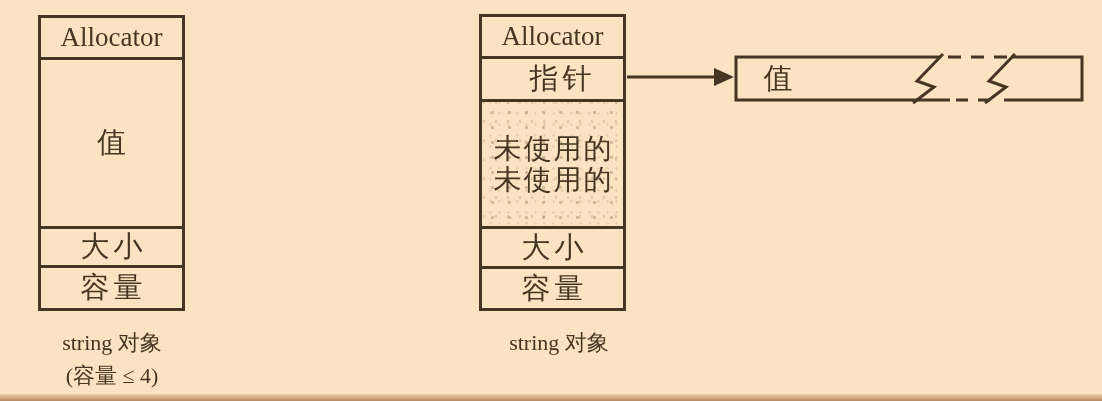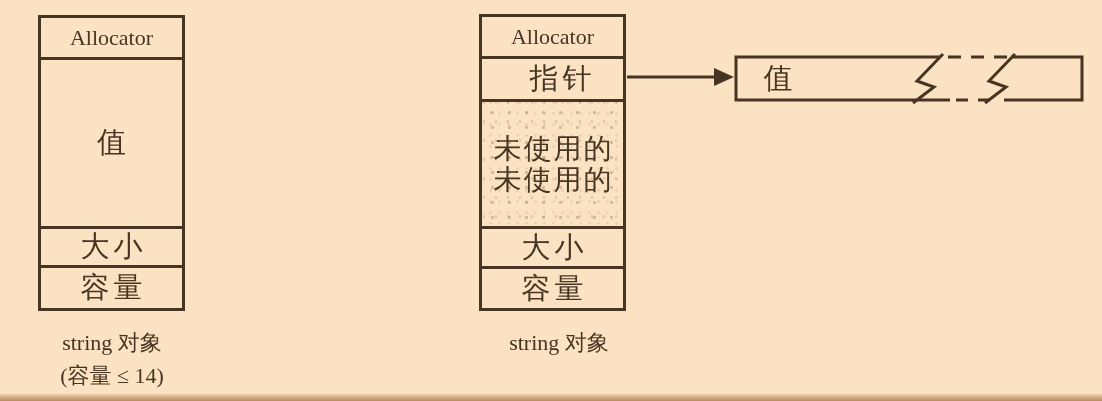--- a/index.html
+++ b/index.html
@@ -19,21 +19,21 @@
   }
   .cell{
     display:flex;align-items:center;justify-content:center;
     box-sizing:border-box;
     font-size:29px;
     letter-spacing:4px;
     text-indent:4px;
     color:var(--text,#463522);
   }
   .cell + .cell{ border-top:3px solid var(--line,#463522); }
-  .cell.allocator{ font-size:22px; letter-spacing:0; text-indent:0; }
+  .cell.allocator{ font-size:27px; letter-spacing:0; text-indent:0; }
   .cell.unused{
     flex-direction:column;
     line-height:1.12;
     font-size:28px;
     letter-spacing:2px;
     text-indent:2px;
     background-image:
       radial-gradient(circle, rgba(120,88,56,.30) 1.3px, transparent 1.9px),
       radial-gradient(circle, rgba(120,88,56,.20) 1.1px, transparent 1.6px),
       radial-gradient(circle, rgba(120,88,56,.14) 1px, transparent 1.5px);
@@ -77,21 +77,21 @@
 
   <div class="membox" style="left:38px;top:15px;width:147px;height:296px;">
     <div class="cell allocator" style="height:39px;">Allocator</div>
     <div class="cell" style="height:169px;">值</div>
     <div class="cell" style="height:39px;">大小</div>
     <div class="cell" style="height:43px;">容量</div>
   </div>
 
   <div class="caption" style="left:20px;top:326px;">
     <div>string 对象</div>
-    <div>(容量 ≤ 14)</div>
+    <div>(容量 ≤ 4)</div>
   </div>
 
   <div class="membox" style="left:479px;top:14px;width:147px;height:297px;">
     <div class="cell allocator" style="height:39px;">Allocator</div>
     <div class="cell" style="height:43px;padding-left:16px;">指针</div>
     <div class="cell unused" style="height:127px;">
       <span>未使用的</span>
       <span>未使用的</span>
     </div>
     <div class="cell" style="height:40px;">大小</div>

